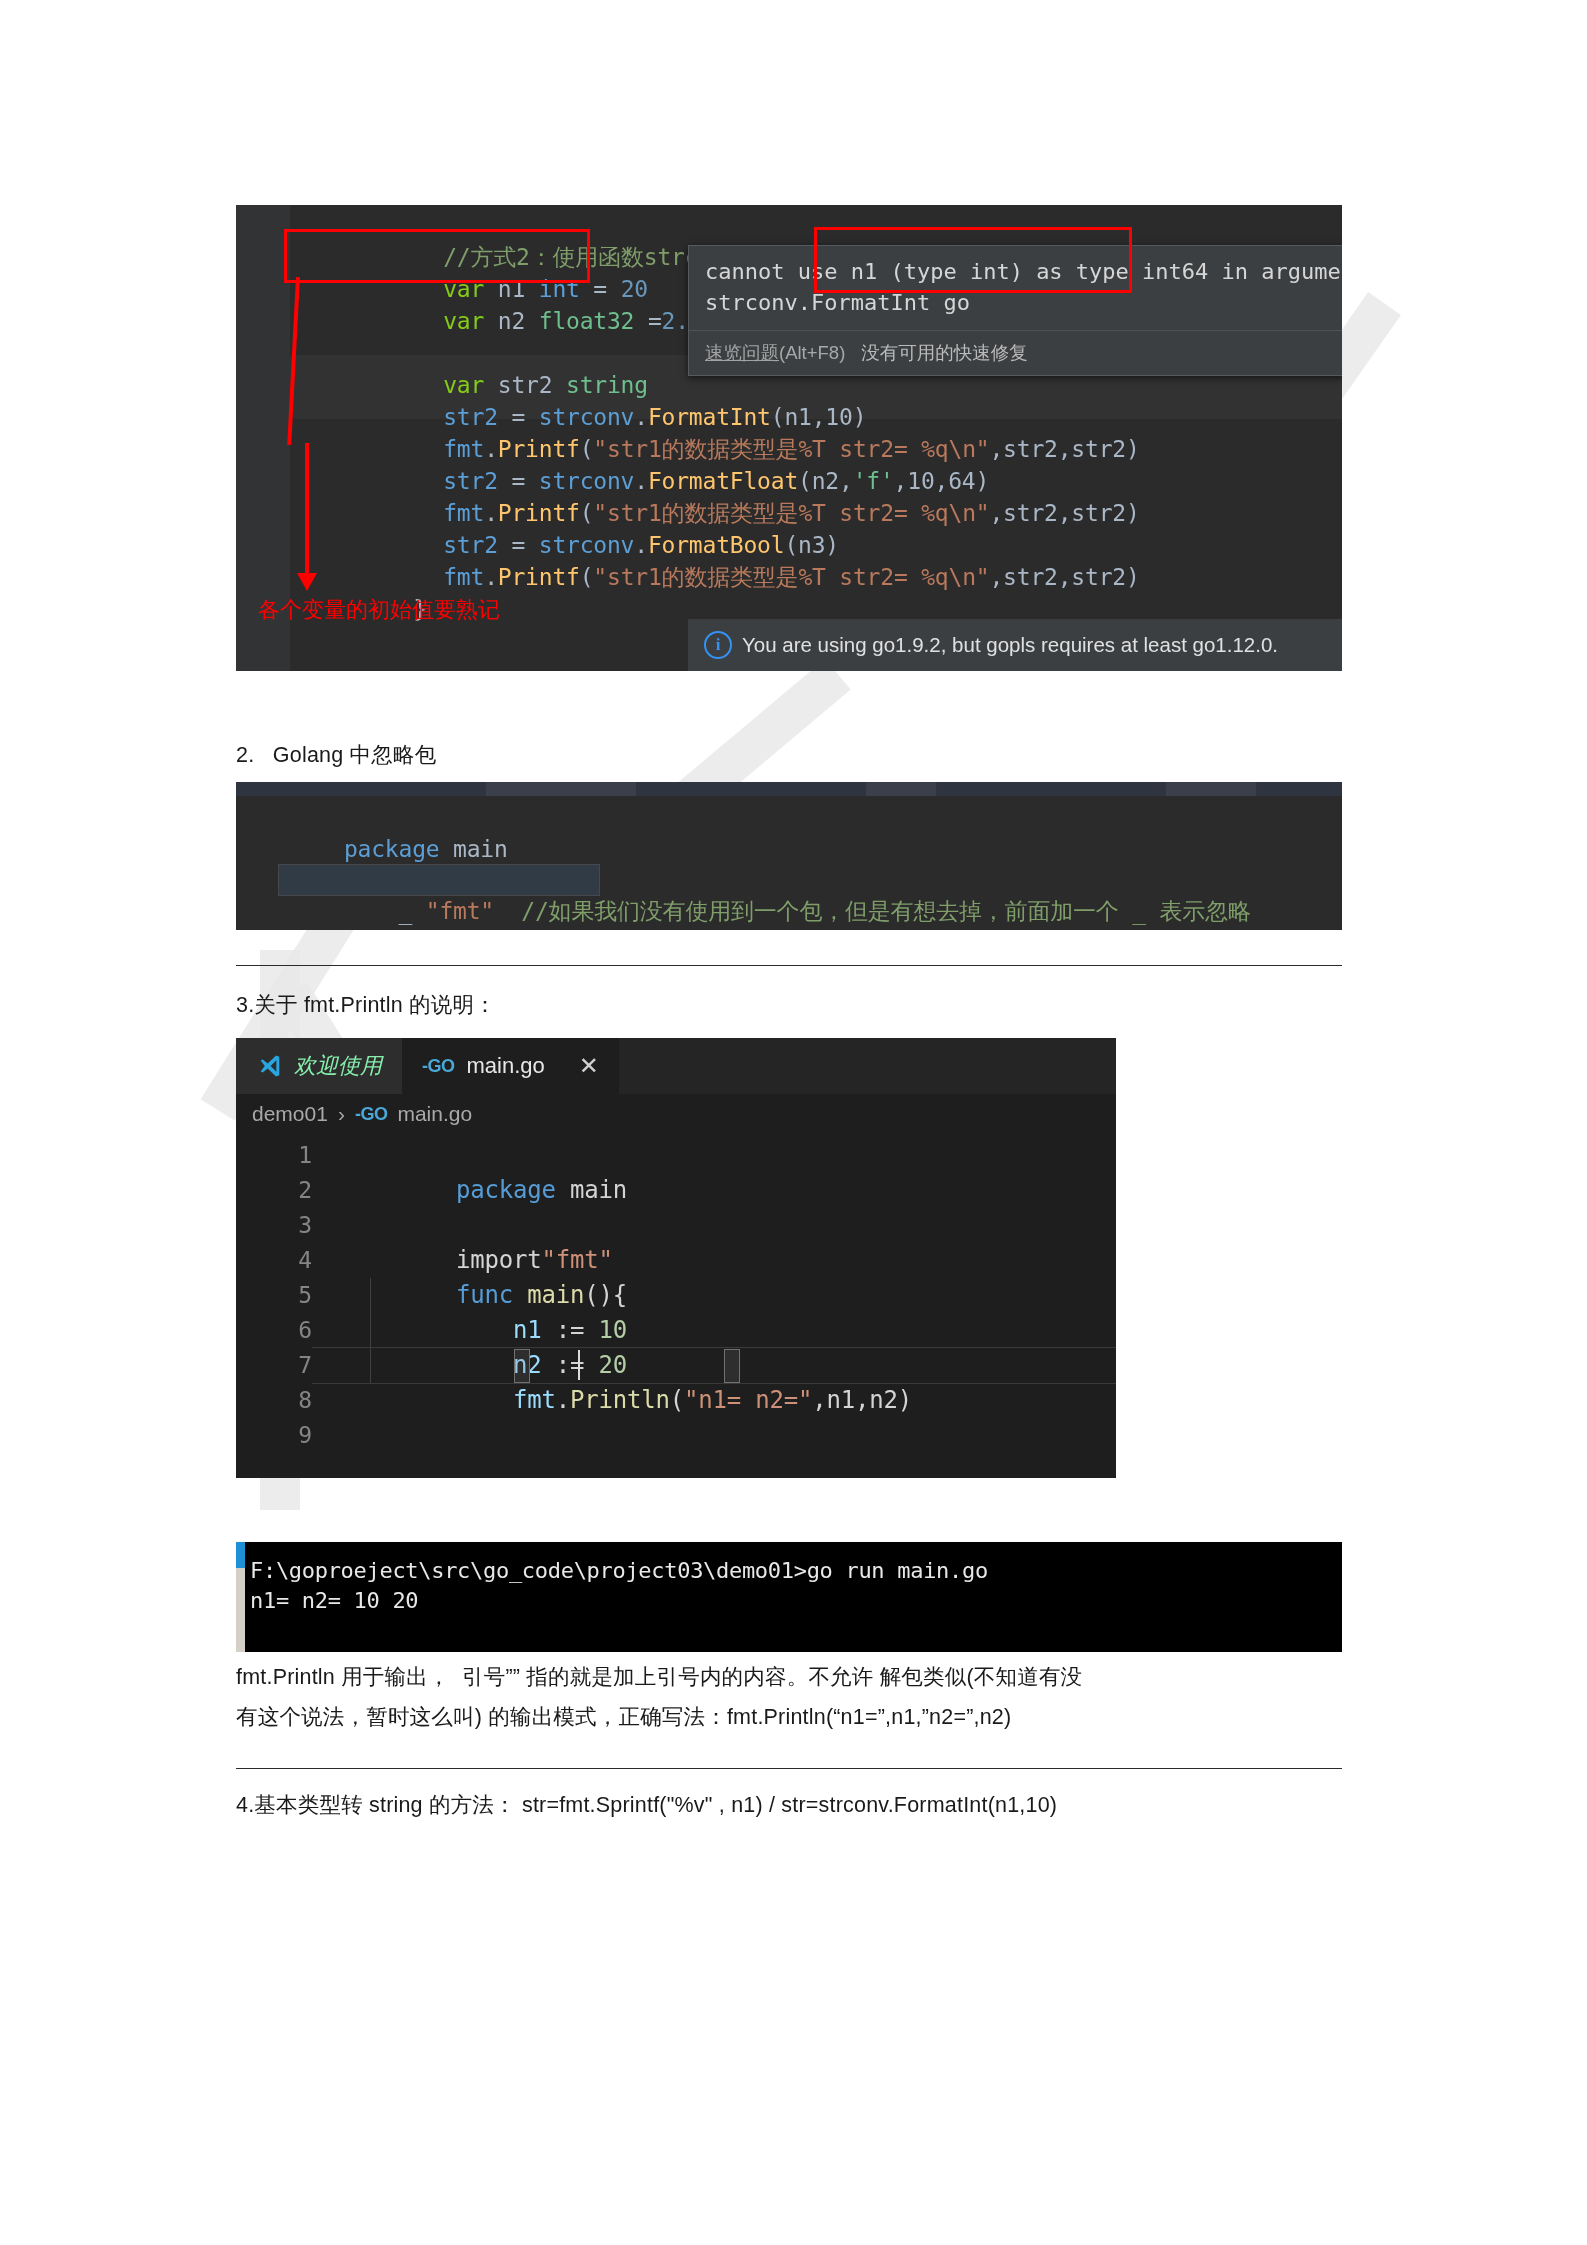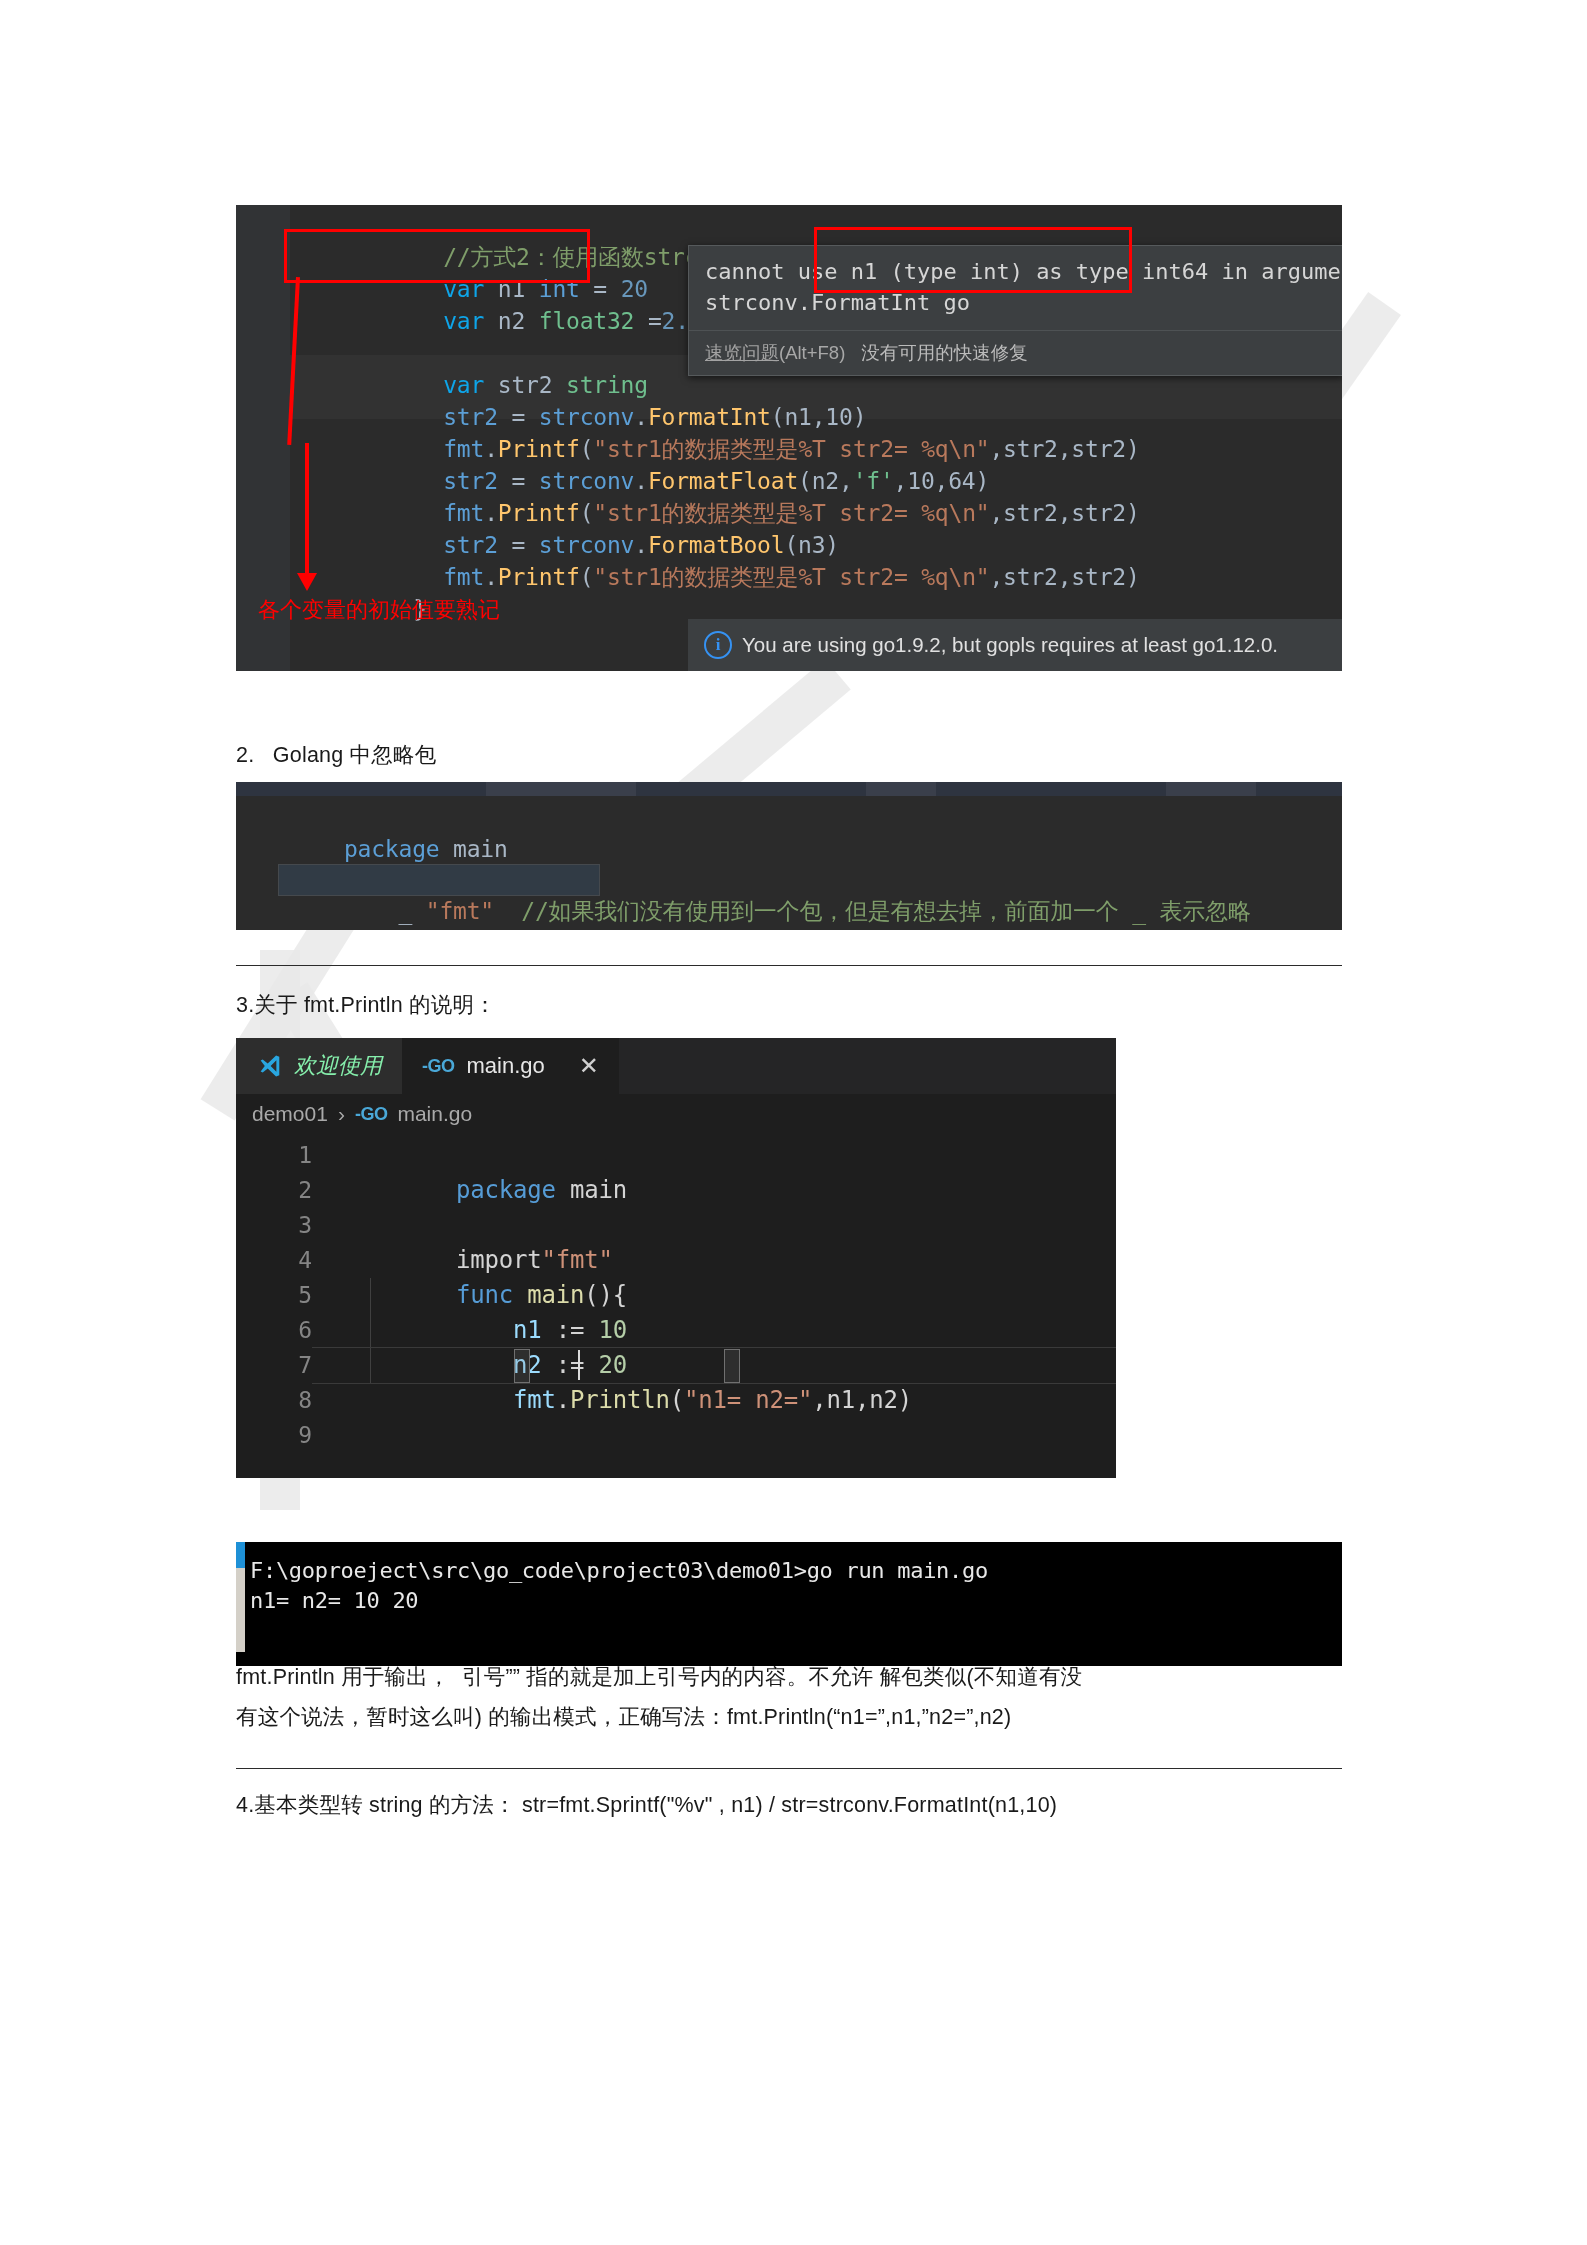--- a/index.html
+++ b/index.html
@@ -86,21 +86,21 @@
     font-size: 23px;
     line-height: 32px;
     letter-spacing: -0.2px;
   }
   #fig1 .hl-line {
     position: absolute;
     left: 0; right: 0;
     height: 32px;
     background: #323232;
   }
-  .tk-key     { color: #0ea5e9; }
+  .tk-key     { color: #84cc16; }
   .tk-kw      { color: #5c9fd6; }
   .tk-type    { color: #6fbf8e; }
   .tk-ident   { color: #a9b7c6; }
   .tk-num     { color: #6897bb; }
   .tk-str     { color: #b9795c; }
   .tk-fn      { color: #ffc66d; }
   .tk-cmt     { color: #7f9e6a; }
   .tk-plain   { color: #a9b7c6; }
 
   
@@ -348,21 +348,21 @@
   .vc-num   { color: #b5cea8; }
   .vc-id    { color: #9cdcfe; }
   .vc-plain { color: #d4d4d4; }
 
   
   #fig4 {
     position: absolute;
     left: 236px;
     top: 1542px;
     width: 1106px;
-    height: 124px;
+    height: 110px;
     background: #000000;
     overflow: hidden;
     font-family: "DejaVu Sans Mono", monospace;
   }
   #fig4 .scrollbar {
     position: absolute;
     left: 0; top: 0;
     width: 9px; height: 110px;
     background: #d4d0c8;
   }

